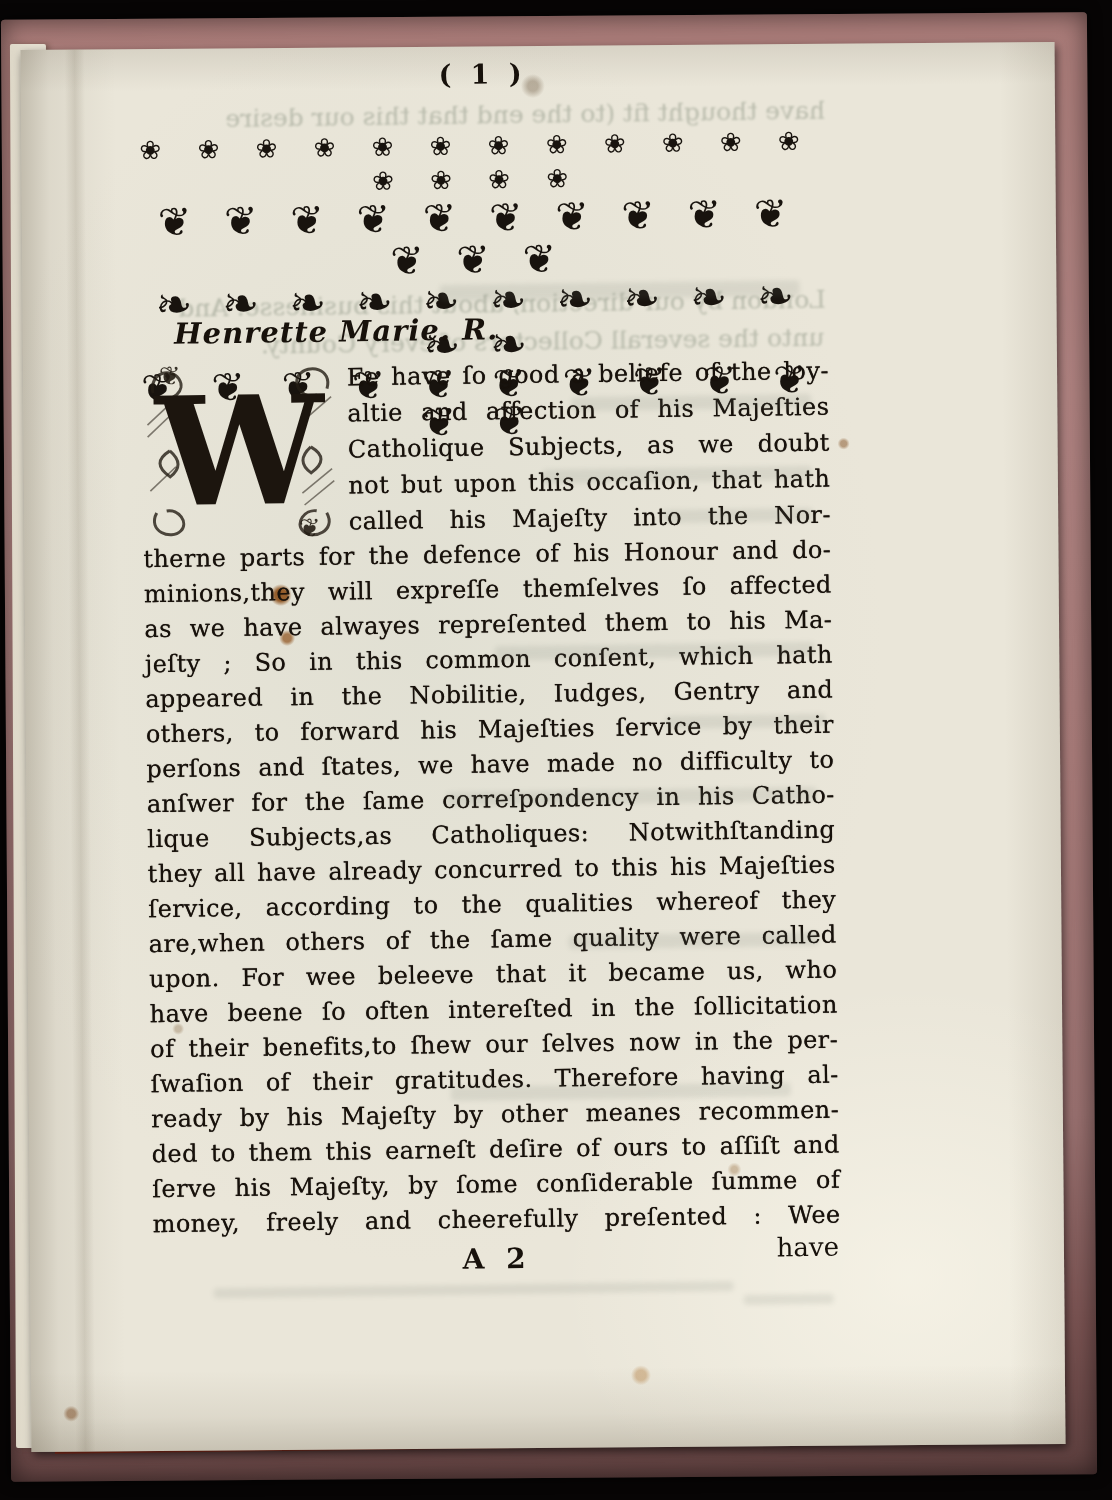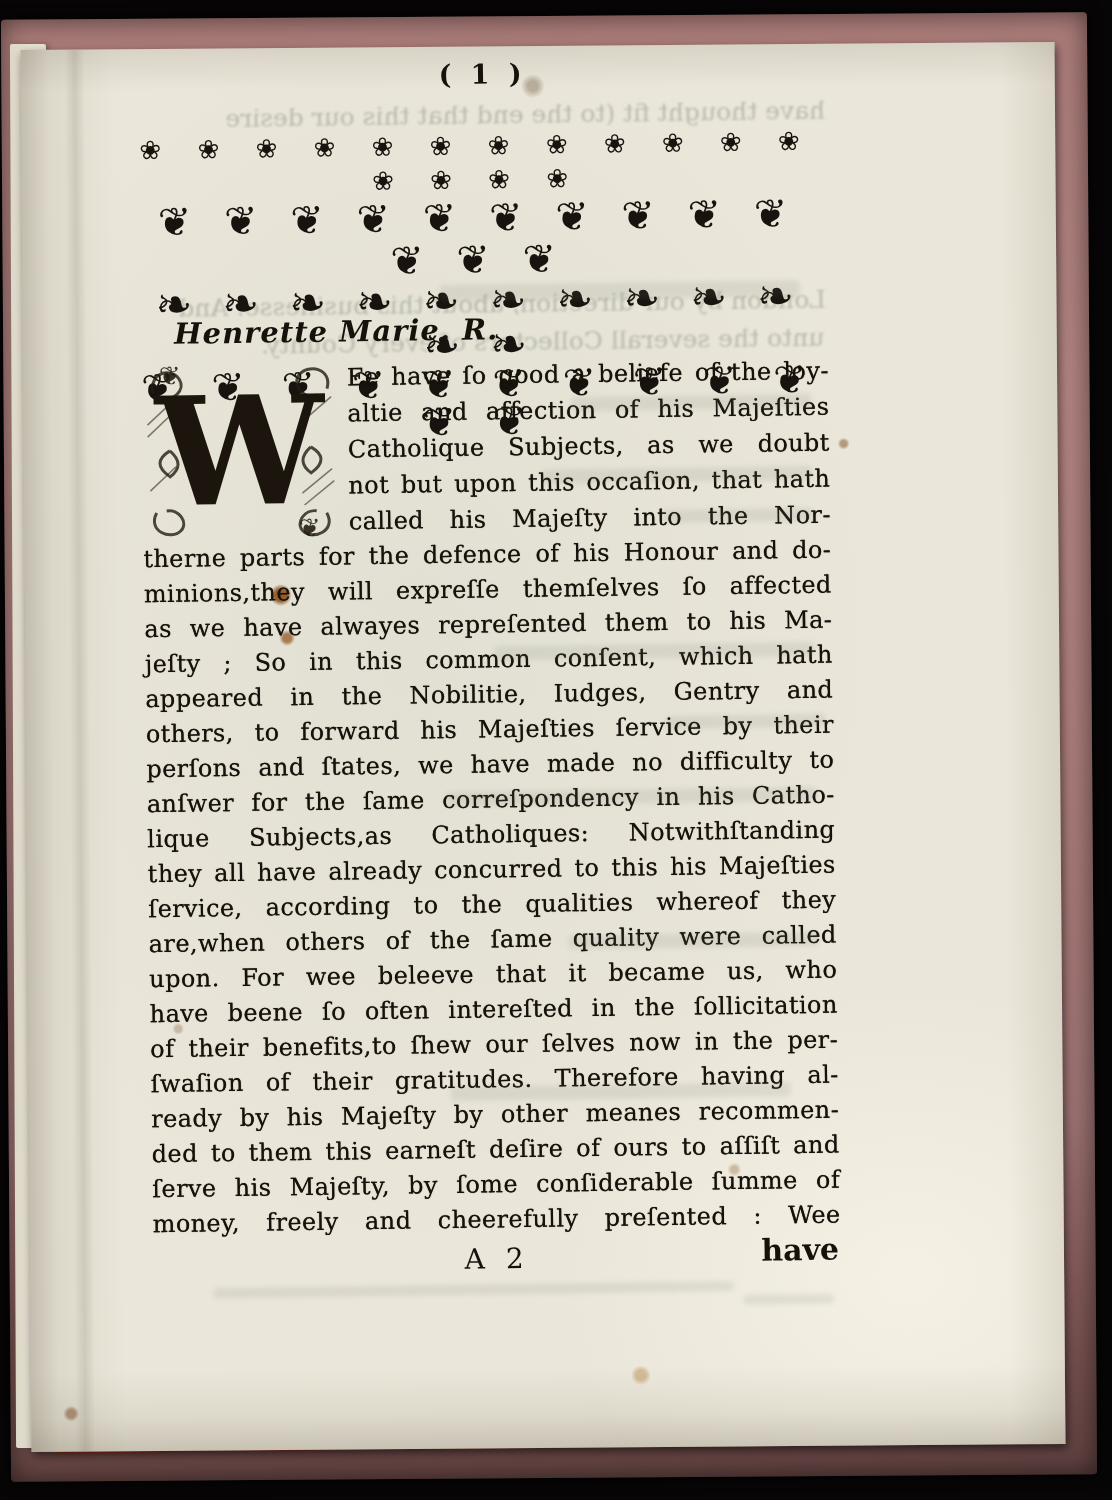--- a/index.html
+++ b/index.html
@@ -77,22 +77,22 @@
   .heading{position:absolute;top:266px;left:34px;font-size:29px;font-style:italic;font-weight:bold;
     letter-spacing:1px;}
   .dropcap{position:absolute;top:312px;left:0;width:197px;height:180px;}
   .ln{position:relative;font-size:24px;line-height:36px;height:36px;
       text-align:justify;text-align-last:justify;letter-spacing:.4px;word-spacing:2px;
       text-shadow:0 0 .7px rgba(23,17,11,.85);}
   .indented{position:absolute;top:311px;left:206px;width:482px;}
   .fullblock{position:absolute;top:491px;left:0;width:688px;}
   .fullblock .ln{line-height:35px;height:35px;}
   .sigline{position:absolute;top:1196px;left:0;width:688px;height:42px;}
-  .sig{position:absolute;left:50%;transform:translateX(-50%);font-size:28px;font-weight:normal;letter-spacing:6px;}
-  .catch{position:absolute;right:2px;top:-6px;font-size:30px;font-weight:bold;}
+  .sig{position:absolute;left:50%;transform:translateX(-50%);font-size:28px;font-weight:bold;letter-spacing:6px;}
+  .catch{position:absolute;right:2px;top:-6px;font-size:26px;font-weight:normal;}
   
   .ghost{position:absolute;transform:scaleX(-1);color:#76816f;opacity:.42;
     filter:blur(1.1px);font-size:25px;white-space:nowrap;overflow:hidden;}
   .gbar{position:absolute;background:#6a7468;opacity:.13;filter:blur(2.5px);border-radius:4px;}
 </style>
 </head>
 <body>
 
 <div class="cover">
   <div class="red-edge"></div>

